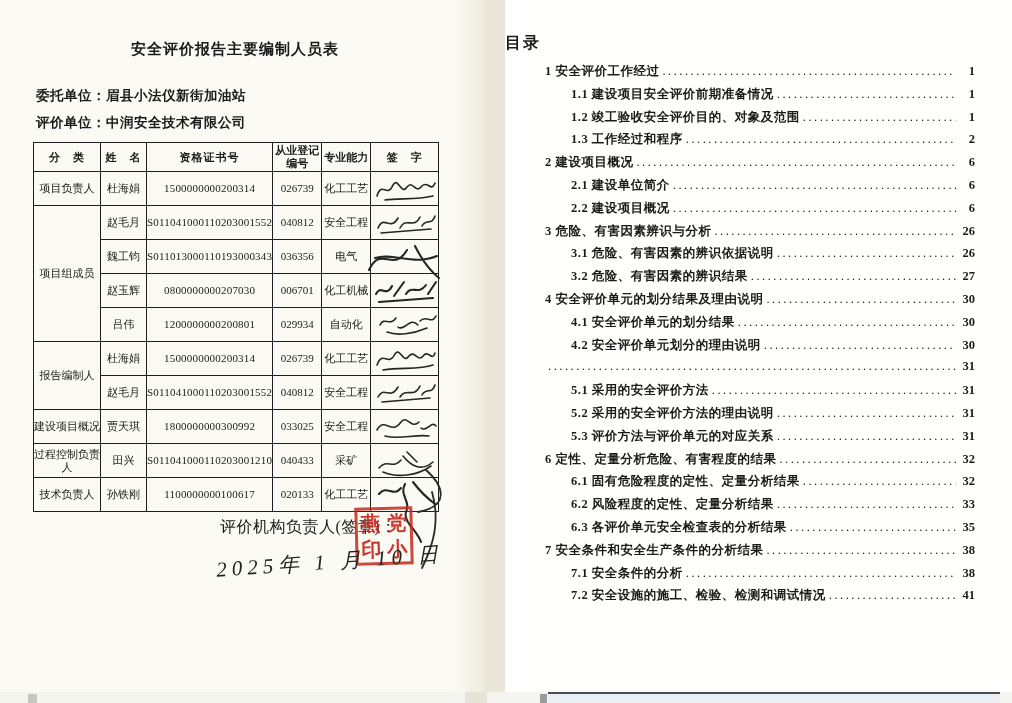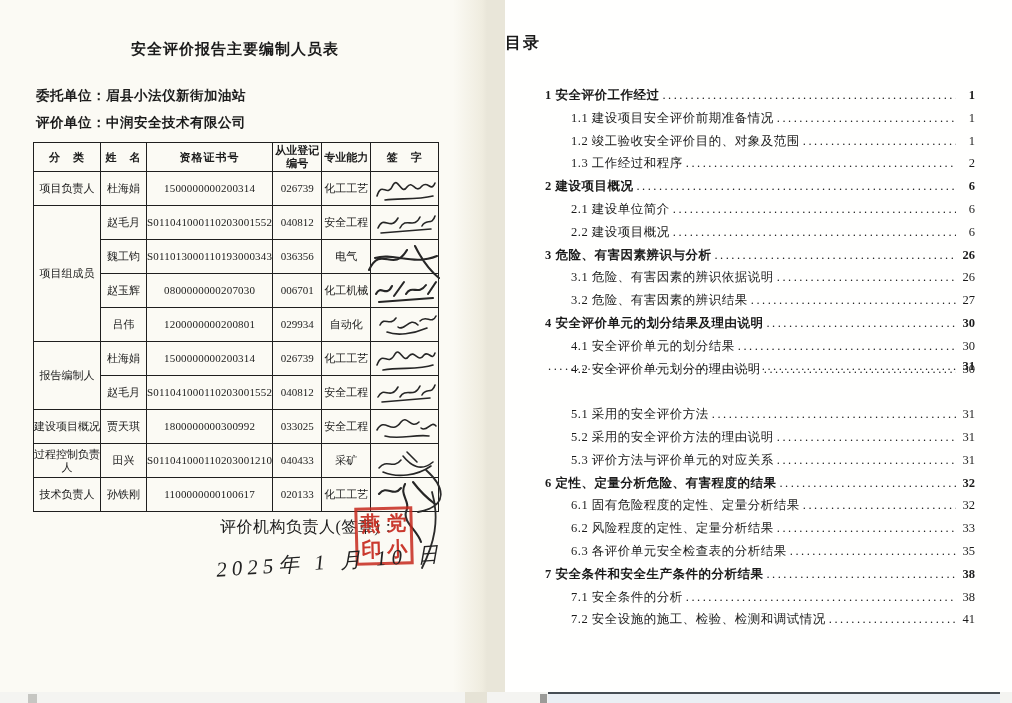--- a/index.html
+++ b/index.html
@@ -55,22 +55,22 @@
     position:absolute;left:216px;top:548px;width:220px;
     font-size:21px;font-style:italic;letter-spacing:5px;
     transform:rotate(-4deg);color:#222;white-space:nowrap;
   }
   .sig-overlay{position:absolute;left:340px;top:452px;width:130px;height:140px;overflow:visible;pointer-events:none;}
   
   .toc-title{position:absolute;left:0;top:33px;width:507px;text-align:left;font-size:16px;font-weight:bold;letter-spacing:2px;}
   .toc-list{position:absolute;left:40px;top:63px;width:430px;}
   .toc-row{display:flex;align-items:baseline;height:22.8px;font-size:12.5px;white-space:nowrap;}
   .toc-row.l1{font-weight:bold;}
-  .toc-row.l2{padding-left:26px;font-weight:normal;}
-  .toc-label{flex:0 0 auto;letter-spacing:.5px;margin-top:24px;}
+  .toc-row.l2{padding-left:26px;font-weight:bold;}
+  .toc-label{flex:0 0 auto;letter-spacing:.5px;}
   .toc-dots{flex:1 1 auto;overflow:hidden;margin:0 3px;letter-spacing:2.5px;font-weight:normal;}
   .toc-dots::after{content:"..........................................................................................";}
   .toc-page{flex:0 0 auto;min-width:16px;text-align:right;}
 </style>
 </head>
 <body>
 
 <div class="page-left">
 
   <div class="doc-title">安全评价报告主要编制人员表</div>

